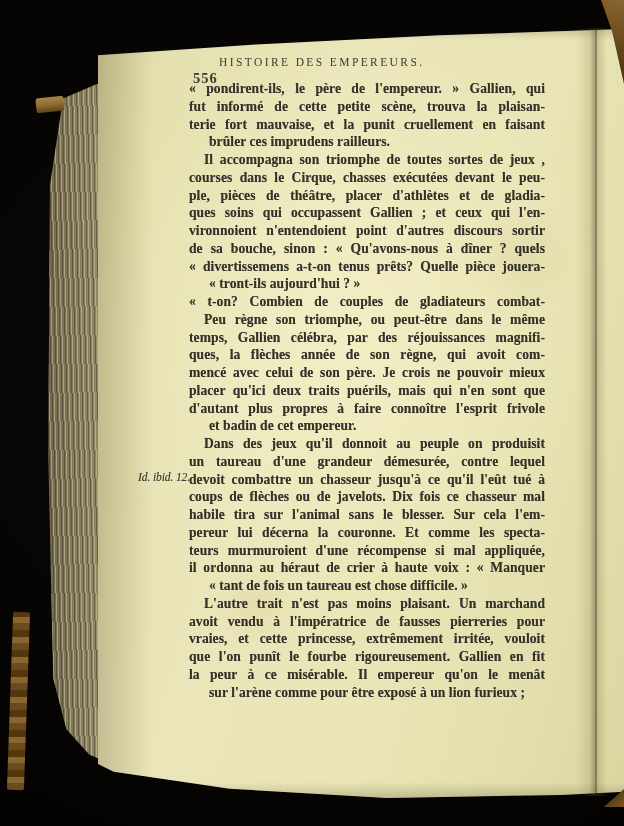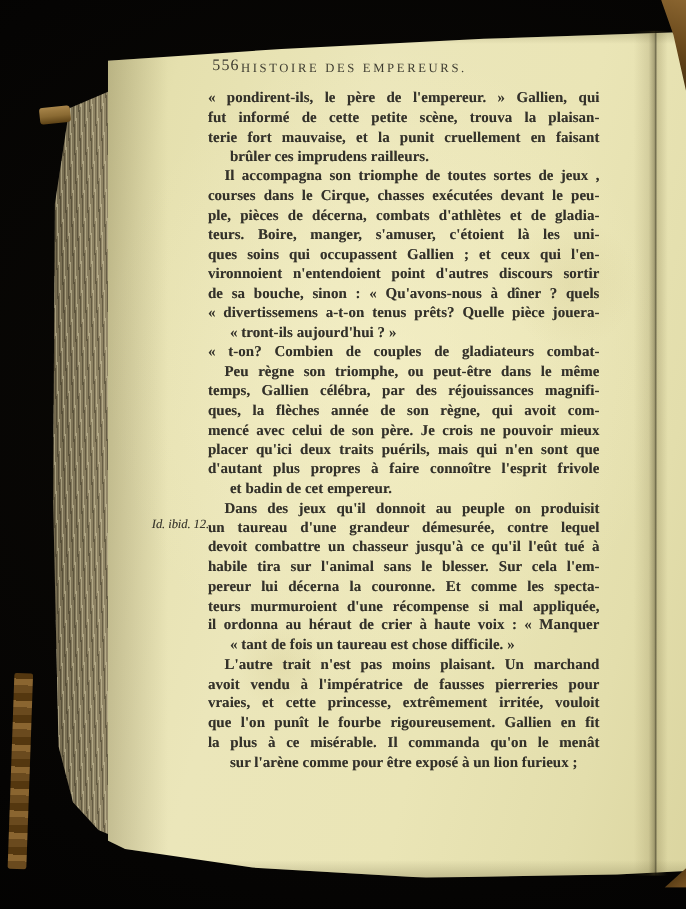--- a/index.html
+++ b/index.html
@@ -101,23 +101,24 @@
     position: absolute;
     left: 189px; top: 52px; width: 356px;
     color: #33312a;
     z-index: 4;
   }
   .page-header {
     position: relative;
     height: 28px;
   }
   .pagenum {
-    position: absolute; left: 4px; top: 0;
+    position: absolute; left: 4px; top: 18px;
     font-size: 14.5px; letter-spacing: 1px;
     color: #3b392f;
+    font-weight: bold;
   }
   .running-title {
     position: absolute; left: 0; right: 0; top: 4px;
     text-align: left; padding-left: 30px;
     font-size: 11.5px; letter-spacing: 2.4px;
     color: #3e3c31;
   }
   .paragraphs { width: 356px; }
   .line {
     font-size: 13.6px;
@@ -168,54 +169,54 @@
     <div class="paragraphs">
         <div class="paragraph">
           <div class="line">« pondirent-ils, le père de l'empereur. » Gallien, qui</div>
           <div class="line">fut informé de cette petite scène, trouva la plaisan-</div>
           <div class="line">terie fort mauvaise, et la punit cruellement en faisant</div>
           <div class="line last">brûler ces imprudens railleurs.</div>
         </div>
         <div class="paragraph">
           <div class="line indent">Il accompagna son triomphe de toutes sortes de jeux ,</div>
           <div class="line">courses dans le Cirque, chasses exécutées devant le peu-</div>
-          <div class="line">ple, pièces de décerna, combats d'athlètes et de gladia-</div>
-          <div class="line">teurs. Boire, manger, s'amuser, c'étoient là les uni-</div>
+          <div class="line">ple, pièces de théâtre, placer d'athlètes et de gladia-</div>
           <div class="line">ques soins qui occupassent Gallien ; et ceux qui l'en-</div>
           <div class="line">vironnoient n'entendoient point d'autres discours sortir</div>
           <div class="line">de sa bouche, sinon : « Qu'avons-nous à dîner ? quels</div>
           <div class="line">« divertissemens a-t-on tenus prêts? Quelle pièce jouera-</div>
           <div class="line last">« tront-ils aujourd'hui ? »</div>
           <div class="line">« t-on? Combien de couples de gladiateurs combat-</div>
         </div>
         <div class="paragraph">
           <div class="line indent">Peu règne son triomphe, ou peut-être dans le même</div>
           <div class="line">temps, Gallien célébra, par des réjouissances magnifi-</div>
           <div class="line">ques, la flèches année de son règne, qui avoit com-</div>
           <div class="line">mencé avec celui de son père. Je crois ne pouvoir mieux</div>
           <div class="line">placer qu'ici deux traits puérils, mais qui n'en sont que</div>
           <div class="line">d'autant plus propres à faire connoître l'esprit frivole</div>
           <div class="line last">et badin de cet empereur.</div>
         </div>
         <div class="paragraph">
           <div class="line indent">Dans des jeux qu'il donnoit au peuple on produisit</div>
           <div class="line">un taureau d'une grandeur démesurée, contre lequel</div>
           <div class="line">devoit combattre un chasseur jusqu'à ce qu'il l'eût tué à</div>
+          <div class="line">coups de flèches ou de javelots. Dix fois ce chasseur mal</div>
           <div class="line">habile tira sur l'animal sans le blesser. Sur cela l'em-</div>
           <div class="line">pereur lui décerna la couronne. Et comme les specta-</div>
           <div class="line">teurs murmuroient d'une récompense si mal appliquée,</div>
           <div class="line">il ordonna au héraut de crier à haute voix : « Manquer</div>
           <div class="line last">« tant de fois un taureau est chose difficile. »</div>
         </div>
         <div class="paragraph">
           <div class="line indent">L'autre trait n'est pas moins plaisant. Un marchand</div>
           <div class="line">avoit vendu à l'impératrice de fausses pierreries pour</div>
           <div class="line">vraies, et cette princesse, extrêmement irritée, vouloit</div>
           <div class="line">que l'on punît le fourbe rigoureusement. Gallien en fit</div>
-          <div class="line">la plus à ce misérable. Il commanda qu'on le menât</div>
+          <div class="line">la peur à ce misérable. Il empereur qu'on le menât</div>
           <div class="line last">sur l'arène comme pour être exposé à un lion furieux ;</div>
         </div>
       </div>
   </div>
 
   <div class="margin-note">Id. ibid. 12.</div>
 
 </div>
 
 </body></html>

